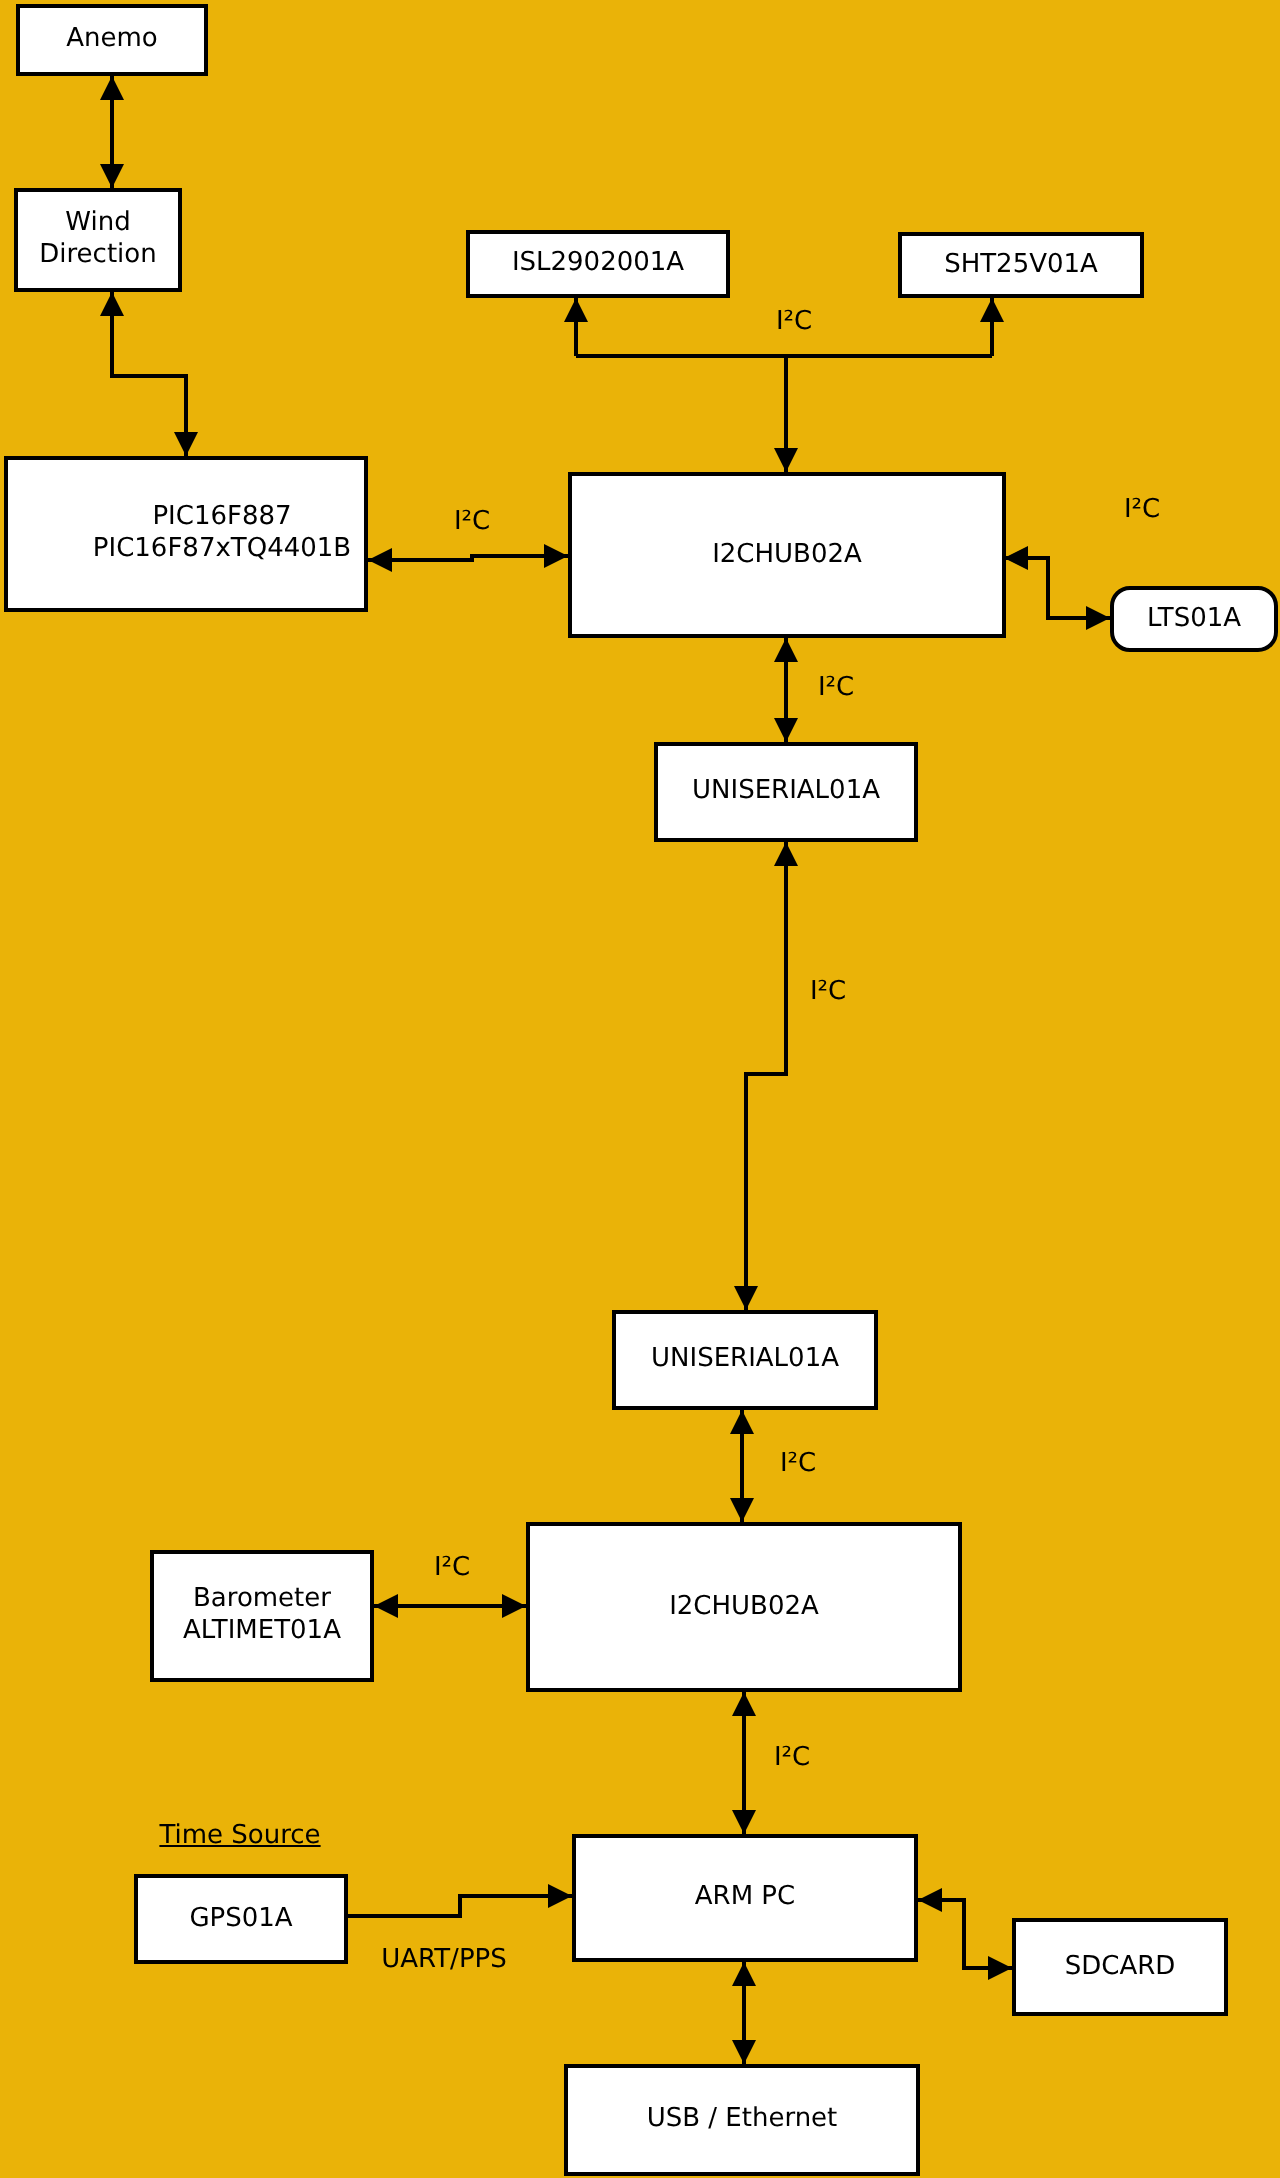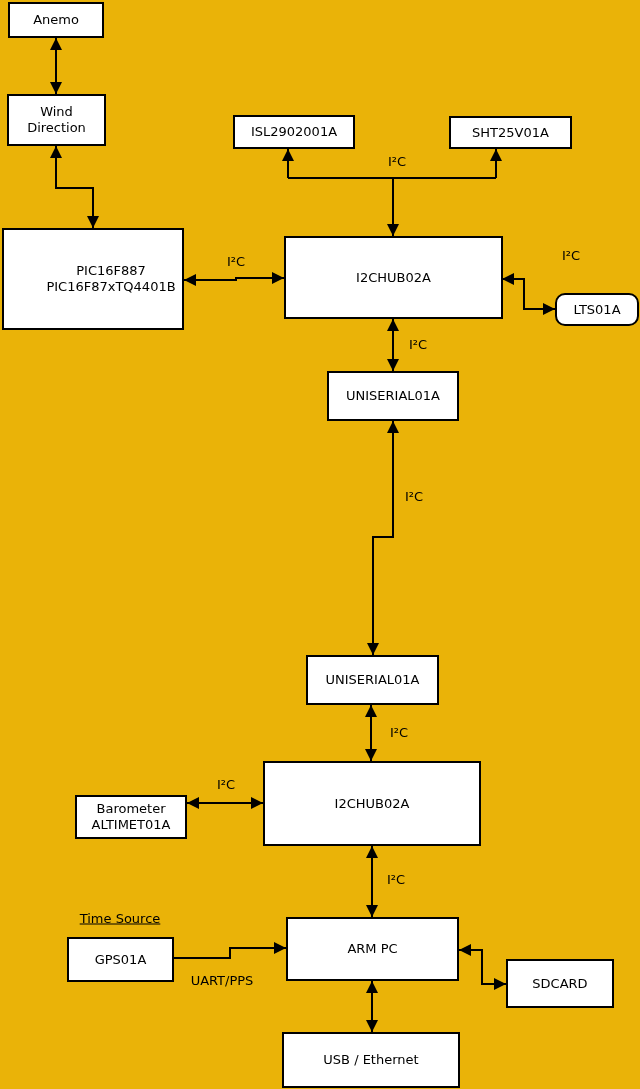--- a/index.html
+++ b/index.html
@@ -86,41 +86,41 @@
 
     <polyline points="173,958 230,958 230,948 286,948" marker-end="url(#arrow)"></polyline>
 
     <polyline points="459,950 482,950 482,984 506,984" marker-start="url(#arrow)" marker-end="url(#arrow)"></polyline>
 
     <polyline points="372,981 372,1032" marker-start="url(#arrow)" marker-end="url(#arrow)"></polyline>
   </svg>
 
   <div class="node" style="left:8px;   top:2px;    width:96px;  height:36px;">Anemo</div>
 
-  <div class="node" style="left:7px;   top:94px;   width:99px;  height:52px;">Wind
+  <div class="node" style="left:7px;   top:94px;   width:84px;  height:52px;">Wind
 Direction</div>
 
-  <div class="node" style="left:2px;   top:228px;  width:182px; height:102px;padding-left:36px;">PIC16F887
+  <div class="node" style="left:2px;   top:228px;  width:182px; height:78px;padding-left:36px;">PIC16F887
 PIC16F87xTQ4401B</div>
 
-  <div class="node" style="left:233px; top:115px;  width:122px; height:34px;">ISL2902001A</div>
+  <div class="node" style="left:233px; top:115px;  width:132px; height:34px;">ISL2902001A</div>
 
   <div class="node" style="left:449px; top:116px;  width:123px; height:33px;">SHT25V01A</div>
 
   <div class="node" style="left:284px; top:236px;  width:219px; height:83px;">I2CHUB02A</div>
 
   <div class="node" style="left:555px; top:293px;  width:84px;  height:33px;border-radius:10px;">LTS01A</div>
 
   <div class="node" style="left:327px; top:371px;  width:132px; height:50px;">UNISERIAL01A</div>
 
   <div class="node" style="left:306px; top:655px;  width:133px; height:50px;">UNISERIAL01A</div>
 
   <div class="node" style="left:263px; top:761px;  width:218px; height:85px;">I2CHUB02A</div>
 
-  <div class="node" style="left:75px;  top:775px;  width:112px; height:44px;margin-top:20px;">Barometer
+  <div class="node" style="left:75px;  top:775px;  width:112px; height:66px;">Barometer
 ALTIMET01A</div>
 
   <div class="node" style="left:286px; top:917px;  width:173px; height:64px;">ARM PC</div>
 
   <div class="node" style="left:67px;  top:937px;  width:107px; height:45px;">GPS01A</div>
 
   <div class="node" style="left:282px; top:1032px; width:178px; height:56px;">USB / Ethernet</div>
 
   <div class="node" style="left:506px; top:959px;  width:108px; height:49px;">SDCARD</div>
 

